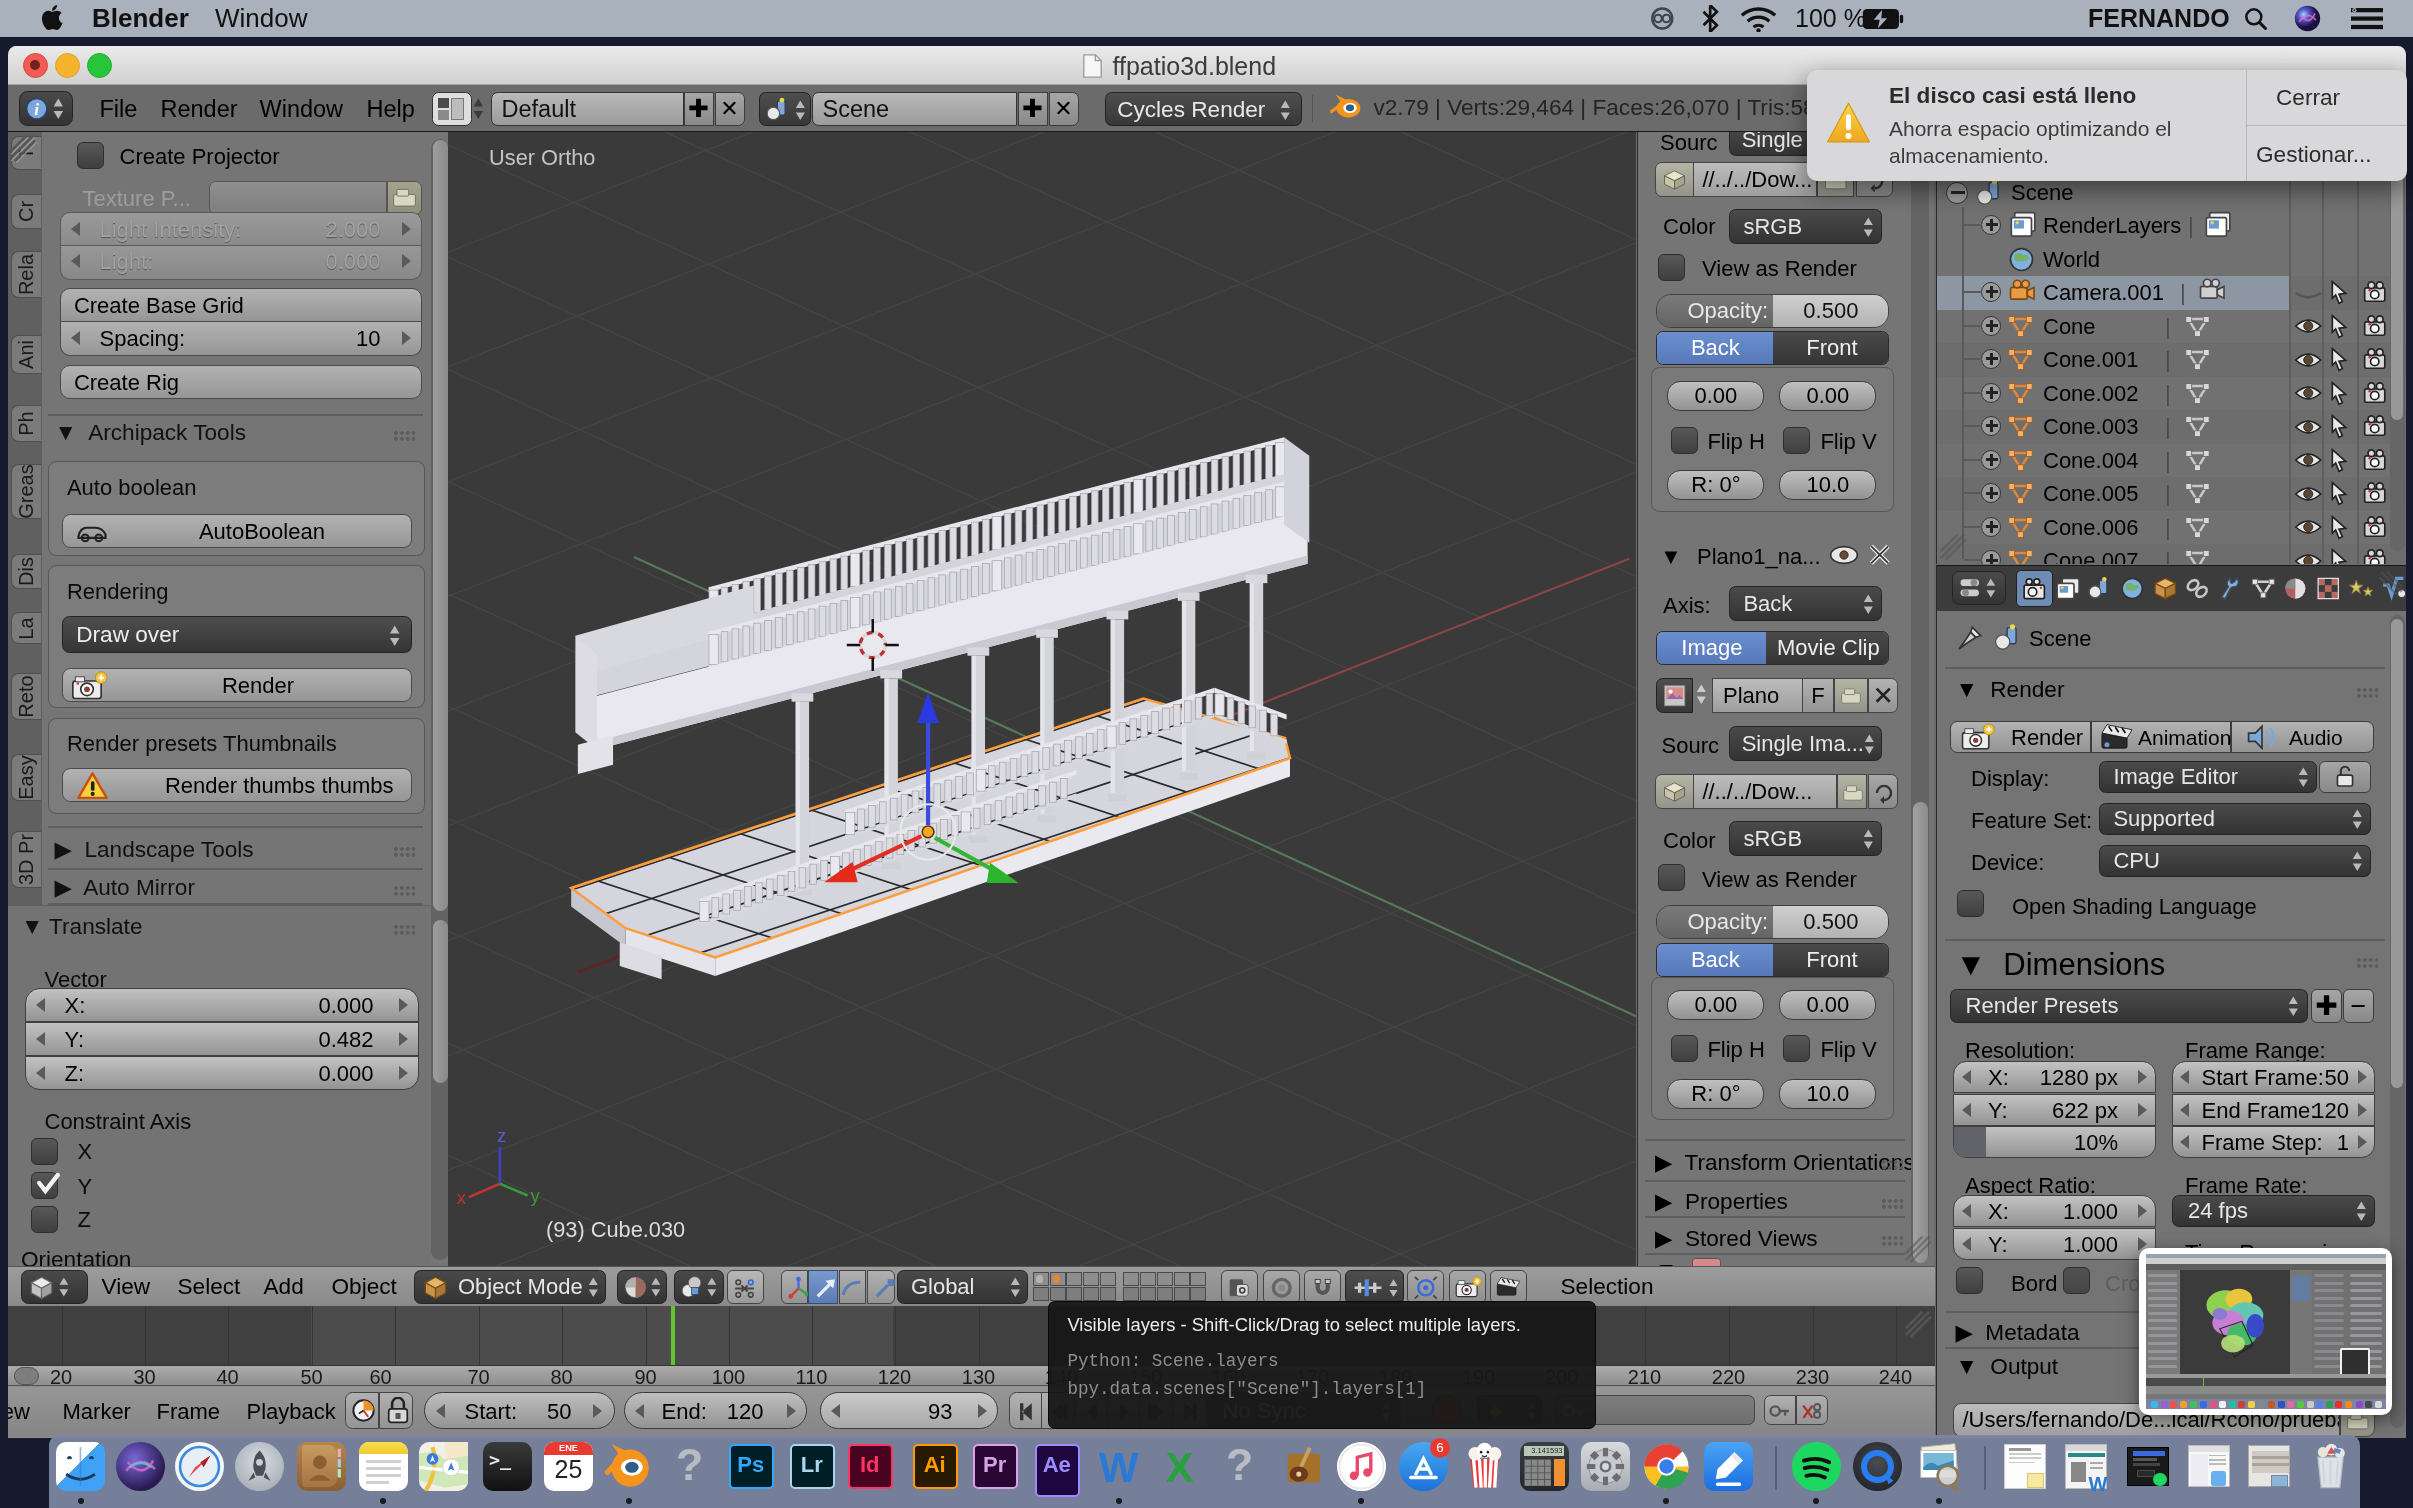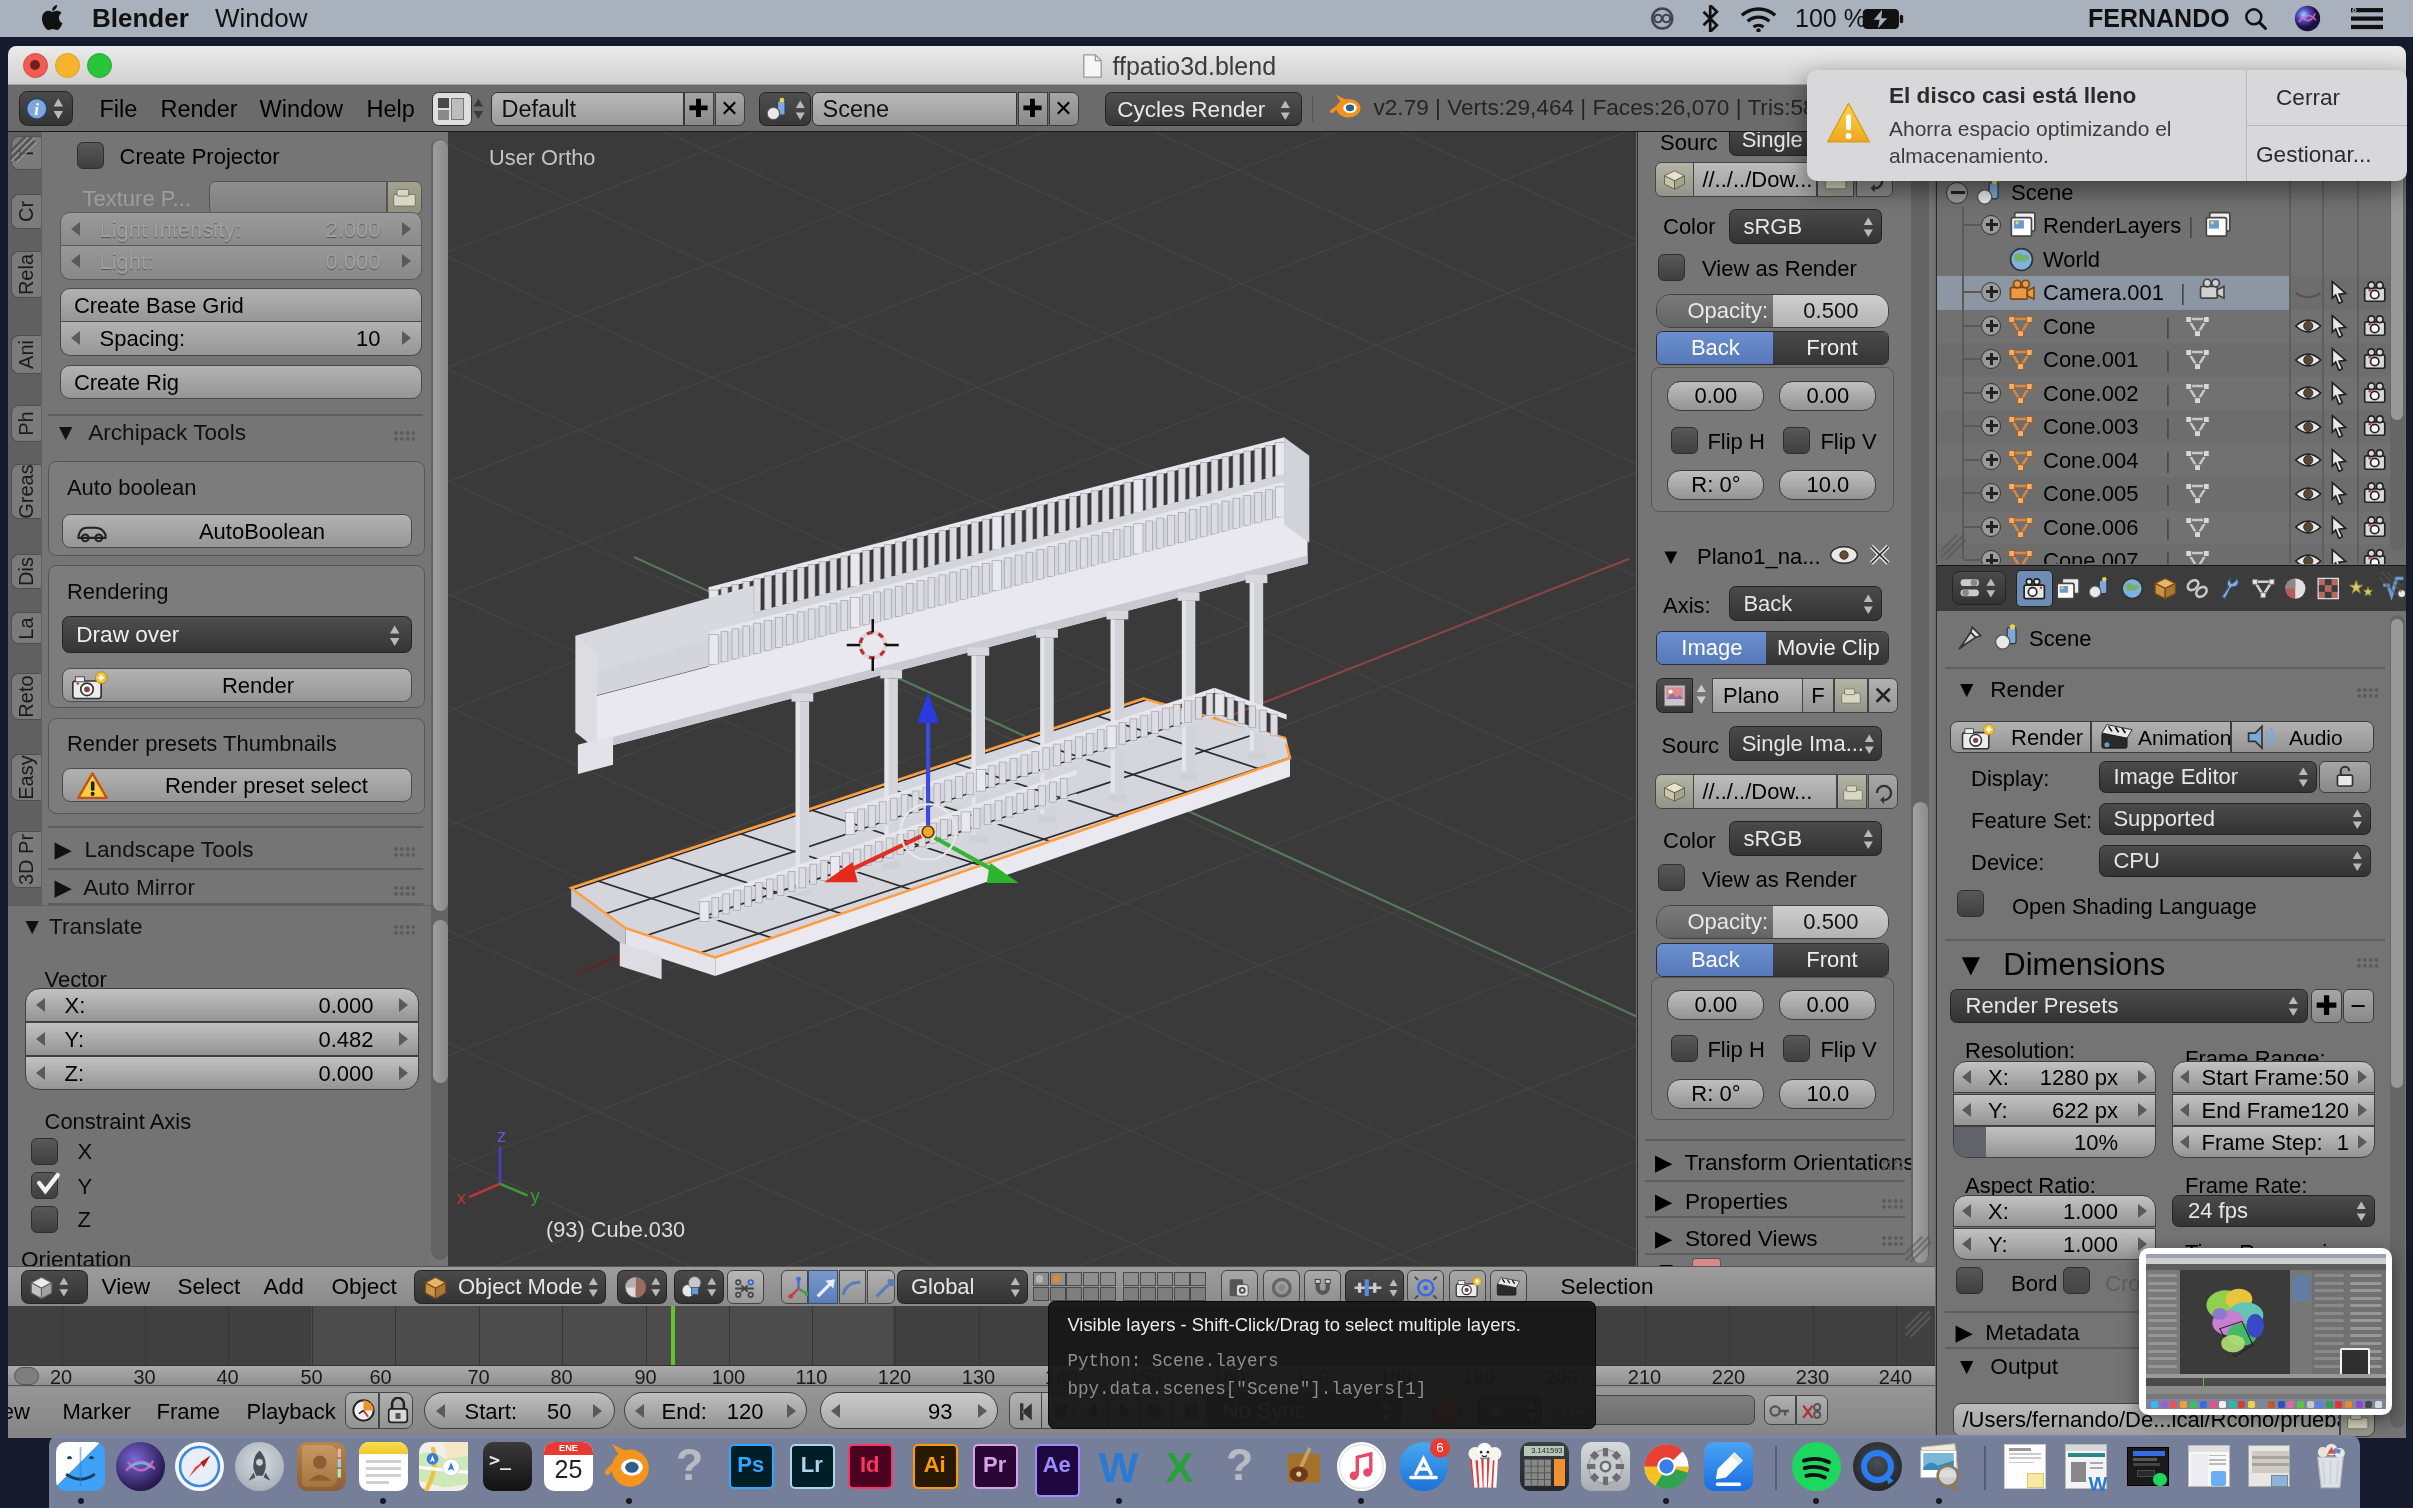--- a/index.html
+++ b/index.html
@@ -284,21 +284,21 @@
   </div>
 
   <div class="abs pbox" style="left:40px;top:586px;width:377px;height:96px;">
     <span class="abs" style="left:18.4px;top:11.7px;font-size:22px;color:#0a0a0a;">Render presets Thumbnails</span>
     <div class="abs" style="left:13.4px;top:49px;width:350px;height:34px;background:linear-gradient(#b2b2b2,#969696);border:0.8px solid #4a4a4a;border-radius:8.4px;">
       <svg class="abs" style="left:11.7px;top:1.7px" width="35" height="30" viewBox="0 0 42 38">
           <path d="M21 3 L39 34 L3 34 Z" fill="#f6d23c" stroke="#c94f12" stroke-width="3" stroke-linejoin="round"></path>
           <rect x="19" y="13" width="4.5" height="12" rx="2" fill="#222"></rect>
           <circle cx="21.2" cy="29" r="2.6" fill="#222"></circle>
         </svg>
-      <span class="abs" style="left:102px;top:4.2px;font-size:22px;color:#000;">Render preset select</span>
+      <span class="abs" style="left:102px;top:4.2px;font-size:22px;color:#000;">Render thumbs thumbs</span>
     </div>
   </div>
   <div class="abs" style="left:40px;top:694px;width:375px;height:1.7px;background:#5e5e5e;"></div>
   <span class="abs" style="left:47px;top:704px;font-size:22.6px;color:#111;">▶&nbsp; Landscape Tools</span>
   <div class="abs grip" style="left:385px;top:714px;"></div>
   <div class="abs" style="left:40px;top:736px;width:375px;height:1.7px;background:#5e5e5e;"></div>
   <span class="abs" style="left:47px;top:742px;font-size:22.6px;color:#111;">▶&nbsp; Auto Mirror</span>
   <div class="abs grip" style="left:385px;top:753px;"></div>
   <div class="abs" style="left:40px;top:771px;width:375px;height:1.7px;background:#5e5e5e;"></div>
 
@@ -1322,21 +1322,21 @@
   <div class="abs dark" style="left:12.6px;top:424px;width:358px;height:34px;">
       <span style="margin-left:15px;">Render Presets</span>
     <svg style="position:absolute;right:6.7px;top:5px" width="12.6" height="22.6" viewBox="0 0 16 30">
         <path d="M8 2 L14 12 L2 12 Z" fill="#b9b9b9"></path>
         <path d="M8 28 L14 18 L2 18 Z" fill="#b9b9b9"></path>
       </svg>
   </div>
   <div class="abs btn" style="left:374px;top:424px;width:31px;height:34px;font-size:27px;">✚</div>
   <div class="abs btn" style="left:406px;top:424px;width:31px;height:34px;font-size:27px;">−</div>
   <span class="abs" style="left:28px;top:473px;">Resolution:</span>
-  <span class="abs" style="left:248px;top:473px;margin-top:8px;">Frame Range:</span>
+  <span class="abs" style="left:248px;top:473px;">Frame Range:</span>
   <div class="abs vfld2" style="left:16px;top:496px;border-radius:13.4px 13.4px 0 0;">
       <span class="abs" style="left:34px;top:3.4px;">X:</span>
       <span class="abs" style="right:37px;top:3.4px;">1280 px</span>
       <div class="arrL abs" style="left:8.4px;top:8.4px;"></div>
       <div class="arrR abs" style="right:8.4px;top:8.4px;"></div>
     </div>
   <div class="abs vfld2" style="left:16px;top:529px;">
       <span class="abs" style="left:34px;top:3.4px;">Y:</span>
       <span class="abs" style="right:37px;top:3.4px;">622 px</span>
       <div class="arrL abs" style="left:8.4px;top:8.4px;"></div>

